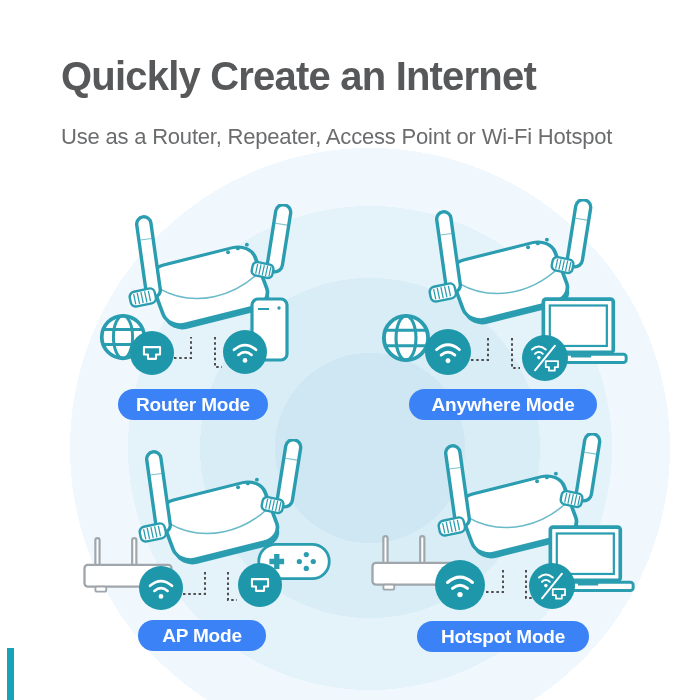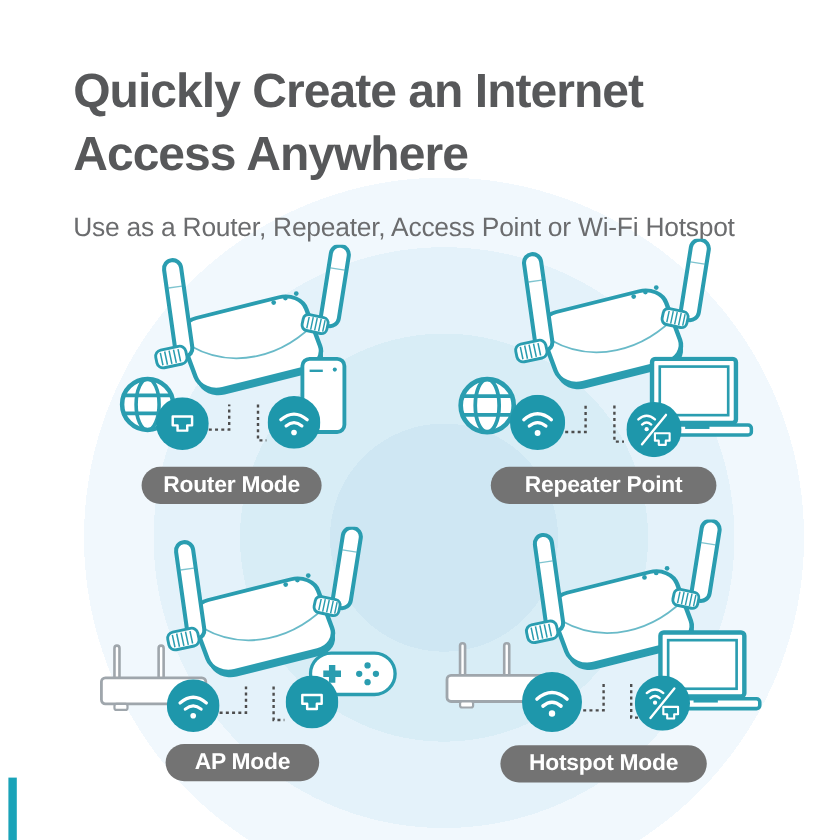--- a/index.html
+++ b/index.html
@@ -11,39 +11,38 @@
       #cfe7f3 0 95px,
       #d8edf6 95px 170px,
       #e4f2fa 170px 242px,
       #f1f8fd 242px 300px,
       #ffffff 300px);}
   .header{position:absolute;left:61px;top:50px;}
   .title{font-size:40px;font-weight:700;color:#57585a;line-height:53px;letter-spacing:-0.8px;}
   .subtitle{margin-top:21px;font-size:22px;font-weight:400;color:#6b6c6e;letter-spacing:-0.2px;}
   .illu{position:absolute;left:0;top:0;width:700px;height:700px;}
   .pill{position:absolute;display:flex;align-items:center;justify-content:center;
-        background:#737373;color:#ffffff;font-weight:700;font-size:19px;
+        background:#3b82f6;color:#ffffff;font-weight:700;font-size:19px;
         border-radius:17px;height:31px;letter-spacing:-0.2px;}
   .pill-router {left:118px;top:389px;width:150px;}
   .pill-repeater{left:409px;top:389px;width:188px;}
   .pill-ap{left:138px;top:620px;width:128px;}
   .pill-hotspot{left:417px;top:621px;width:172px;}
   .accent-bar{position:absolute;left:7px;top:648px;width:7px;height:52px;background:#19a3b8;}
 </style>
 </head>
 <body>
 
 <div id="canvas">
 
   <div class="bg-rings"></div>
 
   <div class="header">
     <div class="title">
       <div>Quickly Create an Internet</div>
-      <div>Access Anywhere</div>
     </div>
     <div class="subtitle">Use as a Router, Repeater, Access Point or Wi-Fi Hotspot</div>
   </div>
 
   <svg class="illu" viewBox="0 0 700 700" xmlns="http://www.w3.org/2000/svg">
     <defs>
 
       <symbol id="sym-router" viewBox="0 0 240 190">
         <g transform="translate(0 20) scale(1 0.82) rotate(-17 122 112)">
           <rect x="50" y="66" width="144" height="100" rx="24" fill="#2a9db0"></rect>
@@ -184,18 +183,18 @@
       <g stroke="#4d4d4d" stroke-width="2" fill="none" stroke-dasharray="2.5 2.7">
         <path d="M486 592 H503 V570"></path>
         <path d="M526 570 V598 H532"></path>
       </g>
       <use href="#sym-badge-wifi" x="435" y="560" width="50" height="50"></use>
       <use href="#sym-badge-combo" x="529" y="563" width="46" height="46"></use>
     </g>
   </svg>
 
   <div class="pill pill-router">Router Mode</div>
-  <div class="pill pill-repeater">Repeater Point</div>
+  <div class="pill pill-repeater">Anywhere Mode</div>
   <div class="pill pill-hotspot">Hotspot Mode</div>
   <div class="pill pill-ap">AP Mode</div>
 
   <div class="accent-bar"></div>
 </div>
 
 </body></html>

